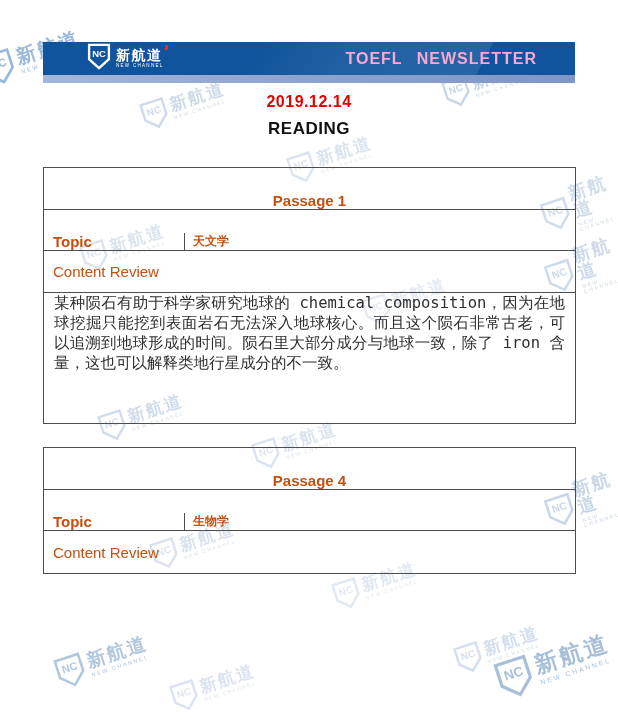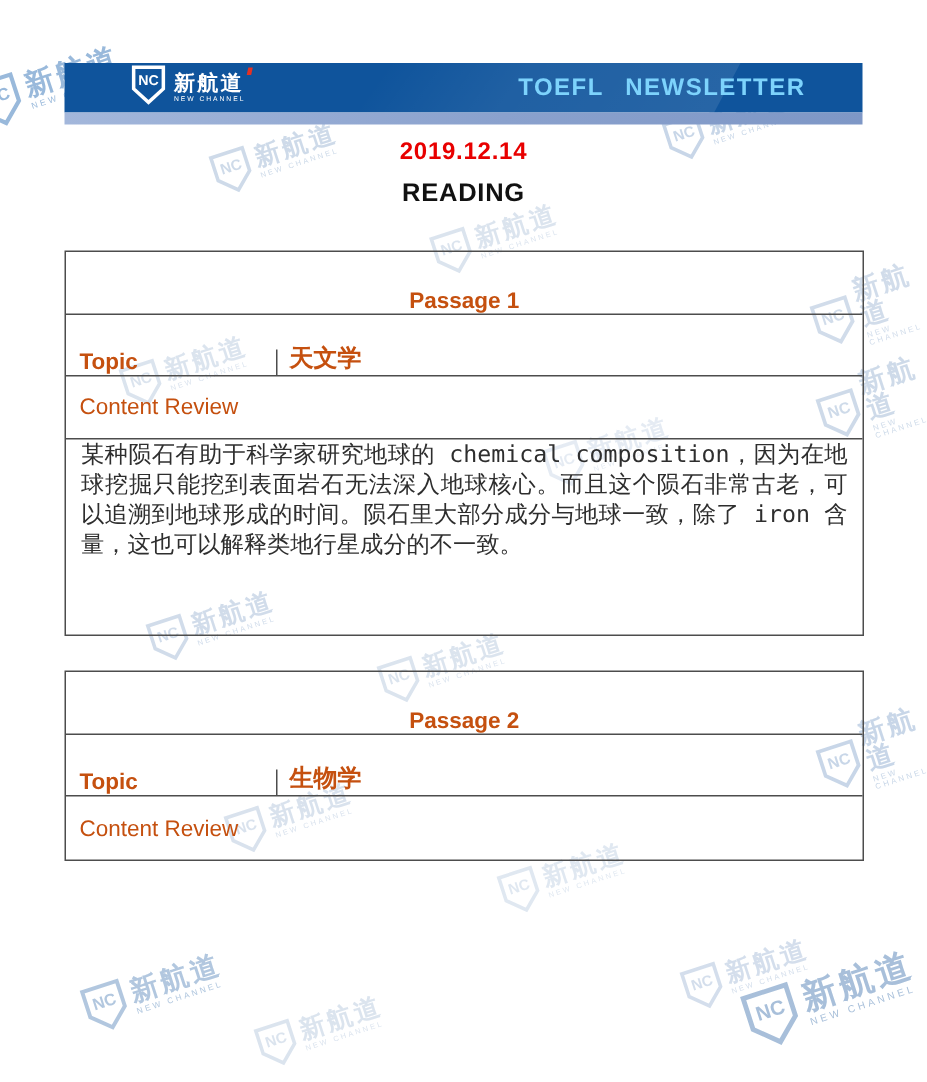--- a/index.html
+++ b/index.html
@@ -28,21 +28,21 @@
                   background:linear-gradient(90deg,#a3b7db 0%, #8aa1cd 55%, #7e97c6 100%); }
 
   .logo { display:flex; align-items:center; gap:5px; margin-left:44px; position:relative; z-index:1; }
   .logo-shield { display:block; }
   .logo-text { display:flex; flex-direction:column; line-height:1; }
   .logo-cn { color:#ffffff; font-weight:bold; font-size:14px; letter-spacing:1.5px; position:relative; }
   .logo-tick { position:absolute; top:-3px; right:-4px; width:3px; height:5px; background:#e53123;
                transform:skewX(-12deg); }
   .logo-en { color:#ffffff; font-size:4.5px; letter-spacing:1.3px; margin-top:2px; }
 
-  .bar-title { color:#7dd3fc; font-weight:bold; font-size:16px; letter-spacing:1px;
+  .bar-title { color:#f9a8d4; font-weight:bold; font-size:16px; letter-spacing:1px;
                word-spacing:9px; margin-right:38px; position:relative; z-index:1; }
 
   
   .date { position:absolute; left:0; top:93px; width:618px; text-align:center; z-index:1;
           color:#e80000; font-size:16px; font-weight:700; letter-spacing:0.5px; }
   .section-title { position:absolute; left:0; top:119px; width:618px; text-align:center; z-index:1;
           color:#111111; font-size:17px; font-weight:bold; letter-spacing:0.5px; }
 
   
   .passage-table { position:absolute; left:43px; width:533px; z-index:1;
@@ -50,21 +50,21 @@
   .pt-1 { top:167px; }
   .pt-2 { top:447px; }
   .row { border-bottom:1px solid #4d4d4d;align-items:flex-end; }
   .row:last-child { border-bottom:none; }
   .title-row { height:42px; display:flex; align-items:flex-end; justify-content:center; }
   .title-row span { color:#c5500f; font-weight:bold; font-size:15px; }
   .topic-row { height:41px; display:flex; }
   .topic-label { width:141px; border-right:1px solid #4d4d4d; display:flex; align-items:center;
                  padding-left:9px; color:#c5500f; font-weight:bold; font-size:15px; }
   .topic-value { flex:1; display:flex; align-items:center; padding-left:8px;
-                 color:#c5500f; font-weight:bold; font-size:16px;
+                 color:#c5500f; font-weight:bold; font-size:12px;
                  font-family:"Liberation Sans",sans-serif; }
   .review-row { height:42px; display:flex; align-items:center; padding-left:9px; }
   .review-row span { color:#c5500f; font-weight:normal; font-size:15px; }
   .content-row { padding:0 10px; }
   .content-row p { font-family:"DejaVu Sans Mono","Liberation Mono",monospace;
                    font-size:15.5px; line-height:20px; color:#2e2e2e;
                    text-align:justify; }
   .pt-1 .content-row { height:130px; overflow:hidden; }
   .pt-2 .content-row { height:96px; overflow:hidden; }
 </style>
@@ -315,21 +315,21 @@
     <div class="row review-row">
       <span>Content Review</span>
     </div>
     <div class="row content-row">
       <p>某种陨石有助于科学家研究地球的 chemical composition，因为在地球挖掘只能挖到表面岩石无法深入地球核心。而且这个陨石非常古老，可以追溯到地球形成的时间。陨石里大部分成分与地球一致，除了 iron 含量，这也可以解释类地行星成分的不一致。</p>
     </div>
   </section>
 
   <section class="passage-table pt-2">
     <div class="row title-row">
-      <span>Passage 2</span>
+      <span>Passage 4</span>
     </div>
     <div class="row topic-row">
       <div class="topic-label">Topic</div>
       <div class="topic-value">生物学</div>
     </div>
     <div class="row review-row">
       <span>Content Review</span>
     </div>
   </section>
 

